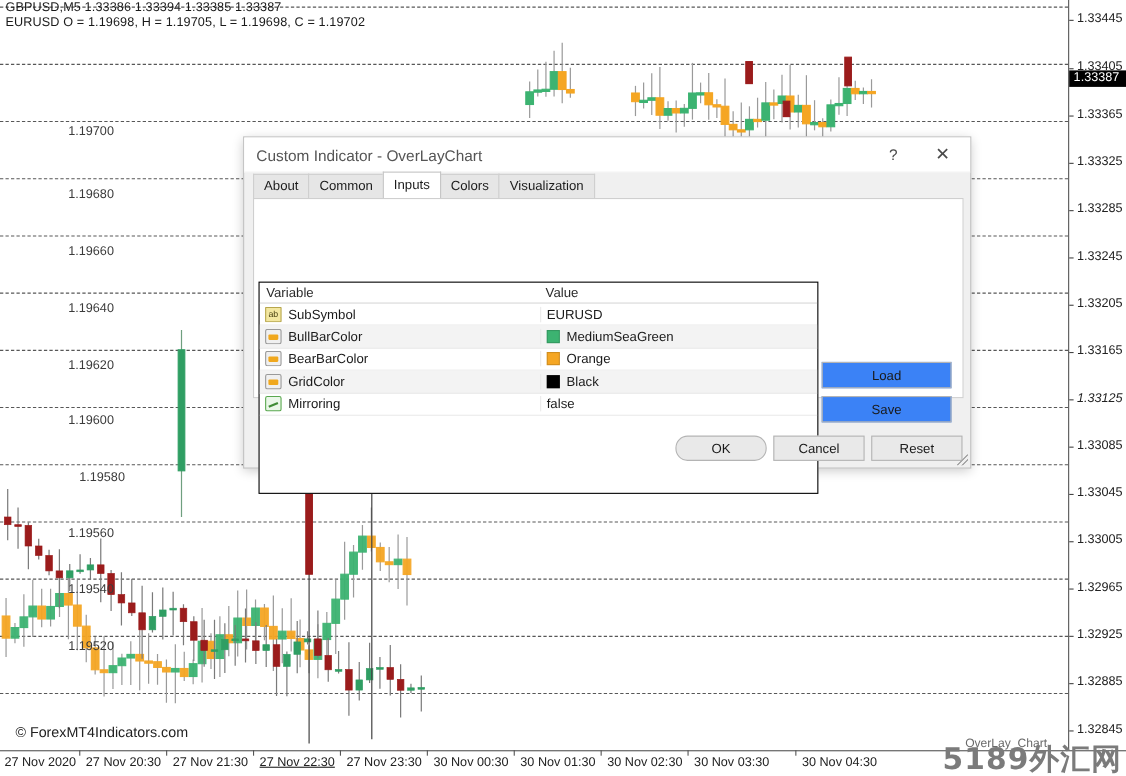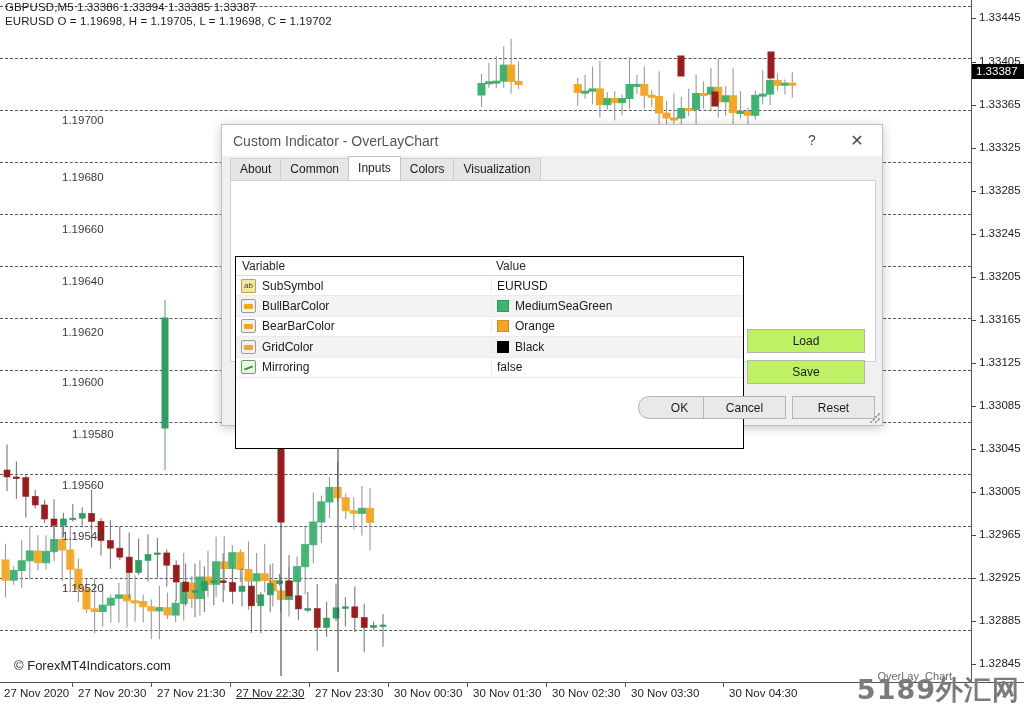--- a/index.html
+++ b/index.html
@@ -278,42 +278,42 @@
     margin-right: 6px;
     flex: 0 0 auto;
     border: 1px solid rgba(0,0,0,.15);
     display: inline-block;
   }
 
   .side-btn {
     position: absolute;
     left: 525px;
     width: 118px; height: 24px;
-    background: #bef264;
+    background: #3b82f6;
     border: 1px solid #b4b4b4;
     font-size: 12px;
     color: #1a1a1a;
     cursor: pointer;
     font-family: "Liberation Sans", sans-serif;
   }
   #load-btn { top: 204px; }
   #save-btn { top: 235px; }
 
   .footer-btn {
     position: absolute;
     top: 271px;
     width: 83px; height: 23px;
     background: #e9e9e9;
     border: 1px solid #b4b4b4;
     font-size: 12px;
     color: #1a1a1a;
     cursor: pointer;
     font-family: "Liberation Sans", sans-serif;
   }
-  #ok-btn { left: 416px; border-radius: 11px; }
+  #ok-btn { left: 392px; border-radius: 11px; }
   #cancel-btn { left: 481px; }
   #reset-btn { left: 570px; }
 
   #resize-grip {
     position: absolute;
     right: 2px; bottom: 2px;
     width: 10px; height: 10px;
     background:
       linear-gradient(135deg, transparent 0 45%, #a8a8a8 45% 55%, transparent 55% 100%),
       linear-gradient(135deg, transparent 0 70%, #a8a8a8 70% 80%, transparent 80% 100%);
@@ -620,21 +620,21 @@
 
   <div id="price-scale">
       <div class="price-tick" style="top: 11px;">1.33445</div>
       <div class="price-tick" style="top: 55px;">1.33405</div>
       <div class="price-tick" style="top: 98px;">1.33365</div>
       <div class="price-tick" style="top: 141px;">1.33325</div>
       <div class="price-tick" style="top: 184px;">1.33285</div>
       <div class="price-tick" style="top: 227px;">1.33245</div>
       <div class="price-tick" style="top: 270px;">1.33205</div>
       <div class="price-tick" style="top: 313px;">1.33165</div>
-      <div class="price-tick" style="top: 356px;">1.33125</div>
+      <div class="price-tick" style="top: 356px; font-style: italic;">1.33125</div>
       <div class="price-tick" style="top: 399px;">1.33085</div>
       <div class="price-tick" style="top: 442px;">1.33045</div>
       <div class="price-tick" style="top: 485px;">1.33005</div>
       <div class="price-tick" style="top: 528px;">1.32965</div>
       <div class="price-tick" style="top: 571px;">1.32925</div>
       <div class="price-tick" style="top: 614px;">1.32885</div>
       <div class="price-tick" style="top: 657px;">1.32845</div>
       <div class="price-tick current" style="top: 64px;">1.33387</div>
     </div>
 

